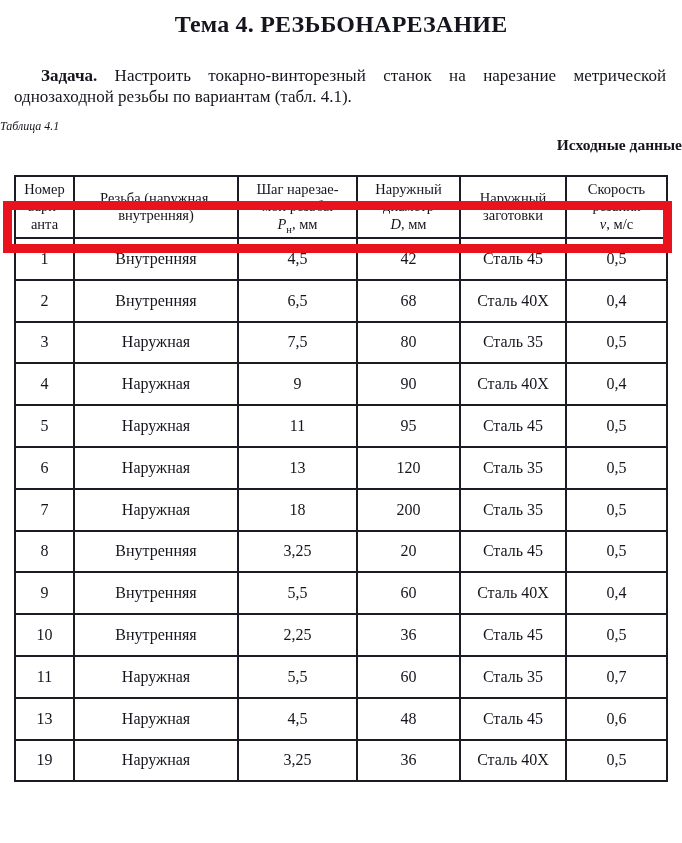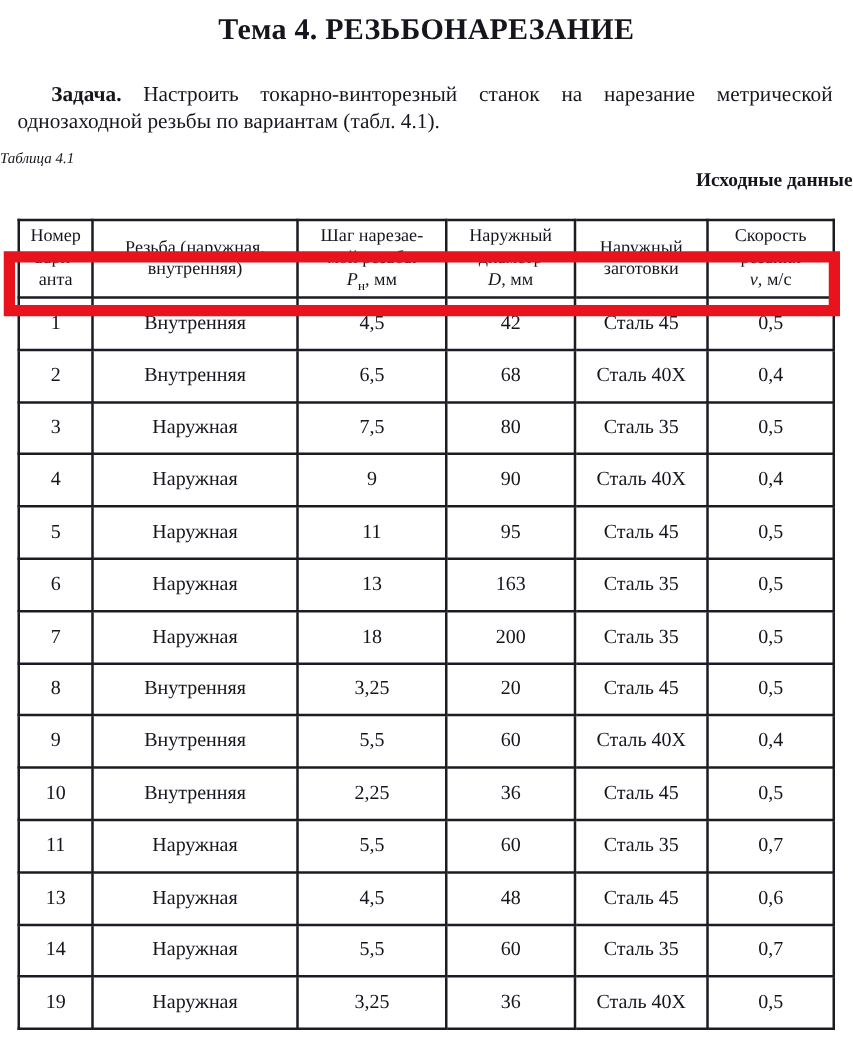--- a/index.html
+++ b/index.html
@@ -145,21 +145,21 @@
             <td>Наружная</td>
             <td>11</td>
             <td>95</td>
             <td>Сталь 45</td>
             <td>0,5</td>
           </tr>
         <tr>
             <td>6</td>
             <td>Наружная</td>
             <td>13</td>
-            <td>163</td>
+            <td>120</td>
             <td>Сталь 35</td>
             <td>0,5</td>
           </tr>
         <tr>
             <td>7</td>
             <td>Наружная</td>
             <td>18</td>
             <td>200</td>
             <td>Сталь 35</td>
             <td>0,5</td>
@@ -196,28 +196,20 @@
             <td>Сталь 35</td>
             <td>0,7</td>
           </tr>
         <tr>
             <td>13</td>
             <td>Наружная</td>
             <td>4,5</td>
             <td>48</td>
             <td>Сталь 45</td>
             <td>0,6</td>
-          </tr>
-        <tr>
-            <td>14</td>
-            <td>Наружная</td>
-            <td>5,5</td>
-            <td>60</td>
-            <td>Сталь 35</td>
-            <td>0,7</td>
           </tr>
         <tr>
             <td>19</td>
             <td>Наружная</td>
             <td>3,25</td>
             <td>36</td>
             <td>Сталь 40Х</td>
             <td>0,5</td>
           </tr>
       </tbody>

